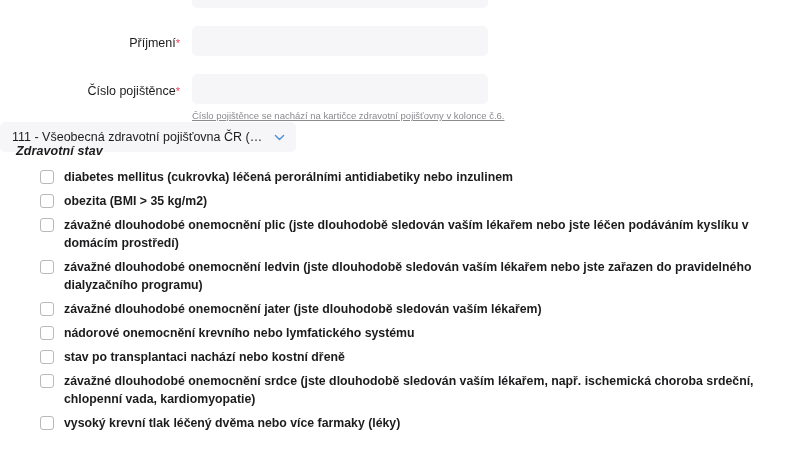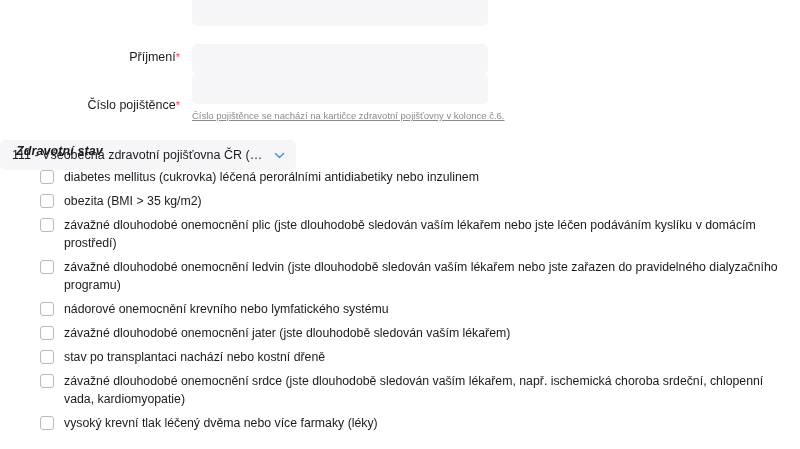--- a/index.html
+++ b/index.html
@@ -26,21 +26,21 @@
   
   .form-area {
     position: absolute;
     left: 0;
     top: -22px;
     width: 800px;
   }
   .form-row {
     position: relative;
     display: flex;
-    align-items: flex-end;
+    align-items: flex-start;
     height: 48px;
   }
   .form-label {
     width: 192px;
     text-align: right;
     padding-right: 12px;
     font-size: 12.5px;
     color: #1c1c1e;
     line-height: 34px;
     white-space: nowrap;
@@ -119,20 +119,21 @@
     letter-spacing: 0.1px;
     font-style: italic;
   }
 
   
   .check-list {
     position: absolute;
     left: 0;
     top: 168px;
     width: 800px;
+    font-weight: bold;
   }
   .check-item {
     display: flex;
     align-items: flex-start;
     margin-bottom: 6px;
     cursor: pointer;
   }
   .check-box {
     flex: 0 0 auto;
     width: 14px;
@@ -220,30 +221,30 @@
       <span class="check-label">závažné dlouhodobé onemocnění plic (jste dlouhodobě sledován vaším lékařem nebo jste léčen podáváním kyslíku v domácím prostředí)</span>
     </label>
 
     <label class="check-item">
       <span class="check-box"></span>
       <span class="check-label">závažné dlouhodobé onemocnění ledvin (jste dlouhodobě sledován vaším lékařem nebo jste zařazen do pravidelného dialyzačního programu)</span>
     </label>
 
     <label class="check-item">
       <span class="check-box"></span>
+      <span class="check-label">závažné dlouhodobé onemocnění jater (jste dlouhodobě sledován vaším lékařem)</span>
+    </label>
+
+    <label class="check-item">
+      <span class="check-box"></span>
       <span class="check-label">nádorové onemocnění krevního nebo lymfatického systému</span>
     </label>
 
     <label class="check-item">
       <span class="check-box"></span>
-      <span class="check-label">závažné dlouhodobé onemocnění jater (jste dlouhodobě sledován vaším lékařem)</span>
-    </label>
-
-    <label class="check-item">
-      <span class="check-box"></span>
       <span class="check-label">stav po transplantaci nachází nebo kostní dřeně</span>
     </label>
 
     <label class="check-item">
       <span class="check-box"></span>
       <span class="check-label">závažné dlouhodobé onemocnění srdce (jste dlouhodobě sledován vaším lékařem, např. ischemická choroba srdeční, chlopenní vada, kardiomyopatie)</span>
     </label>
 
     <label class="check-item">
       <span class="check-box"></span>

